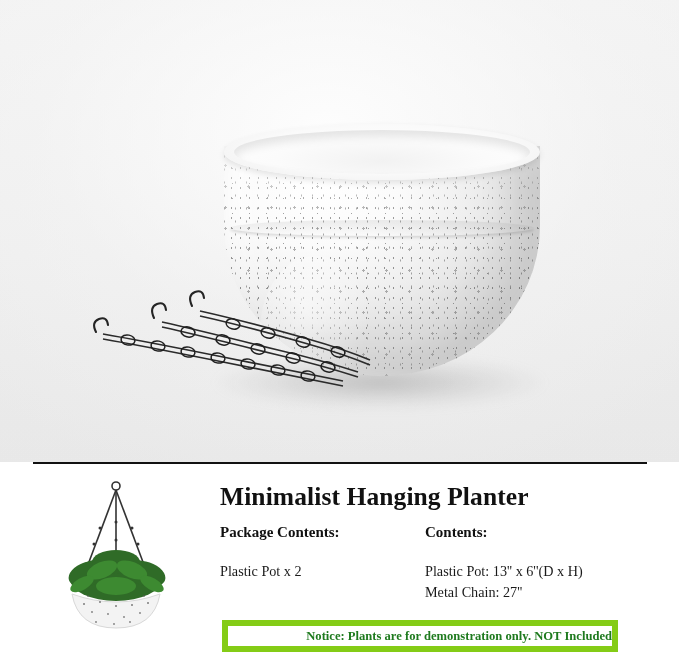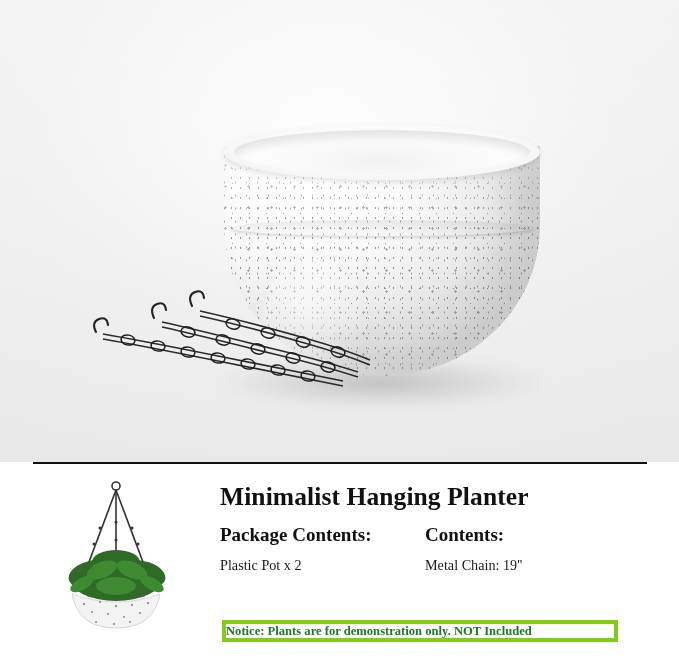--- a/index.html
+++ b/index.html
@@ -140,40 +140,40 @@
   .cols {
     display: flex;
     margin-top: 12px;
     margin-left: 6px;
   }
   .col-pkg { width: 205px; }
   .col-dim { width: 235px; }
   .col-title {
     font-family: "Liberation Serif", serif;
     font-weight: bold;
-    font-size: 19px;
+    font-size: 15px;
     color: #111;
-    margin-bottom: 9px;
+    margin-bottom: 20px;
   }
   .col-line {
     font-family: "Liberation Serif", serif;
     font-size: 14.2px;
     color: #1a1a1a;
     line-height: 21px;
   }
   .notice {
     position: absolute;
     left: 222px; top: 158px;
-    width: 396px; height: 22px;
-    border: 4px solid #84cc16;
+    width: 396px; height: 32px;
+    border: 6px solid #84cc16;
     background: #ffffff;
     box-sizing: border-box;
     display: flex;
     align-items: center;
-    justify-content: flex-start;
+    justify-content: flex-end;
   }
   .notice span {
     font-family: "Liberation Serif", serif;
     font-weight: bold;
     font-size: 12.6px;
     color: #1e7a1e;
     white-space: nowrap;
   }
 </style>
 </head>
@@ -291,21 +291,22 @@
 
   <div class="info-text">
     <div class="headline">Minimalist Hanging Planter</div>
     <div class="cols">
       <div class="col-pkg">
         <div class="col-title">Package Contents:</div>
         <div class="col-line">Plastic Pot x 2</div>
       </div>
       <div class="col-dim">
         <div class="col-title">Contents:</div>
-        <div class="col-line">Metal Chain: 19''</div>
+        <div class="col-line">Plastic Pot: 13'' x 6''(D x H)</div>
+        <div class="col-line">Metal Chain: 27''</div>
       </div>
     </div>
   </div>
 
   <div class="notice">
     <span>Notice: Plants are for demonstration only. NOT Included</span>
   </div>
 </div>
 
 </body></html>

